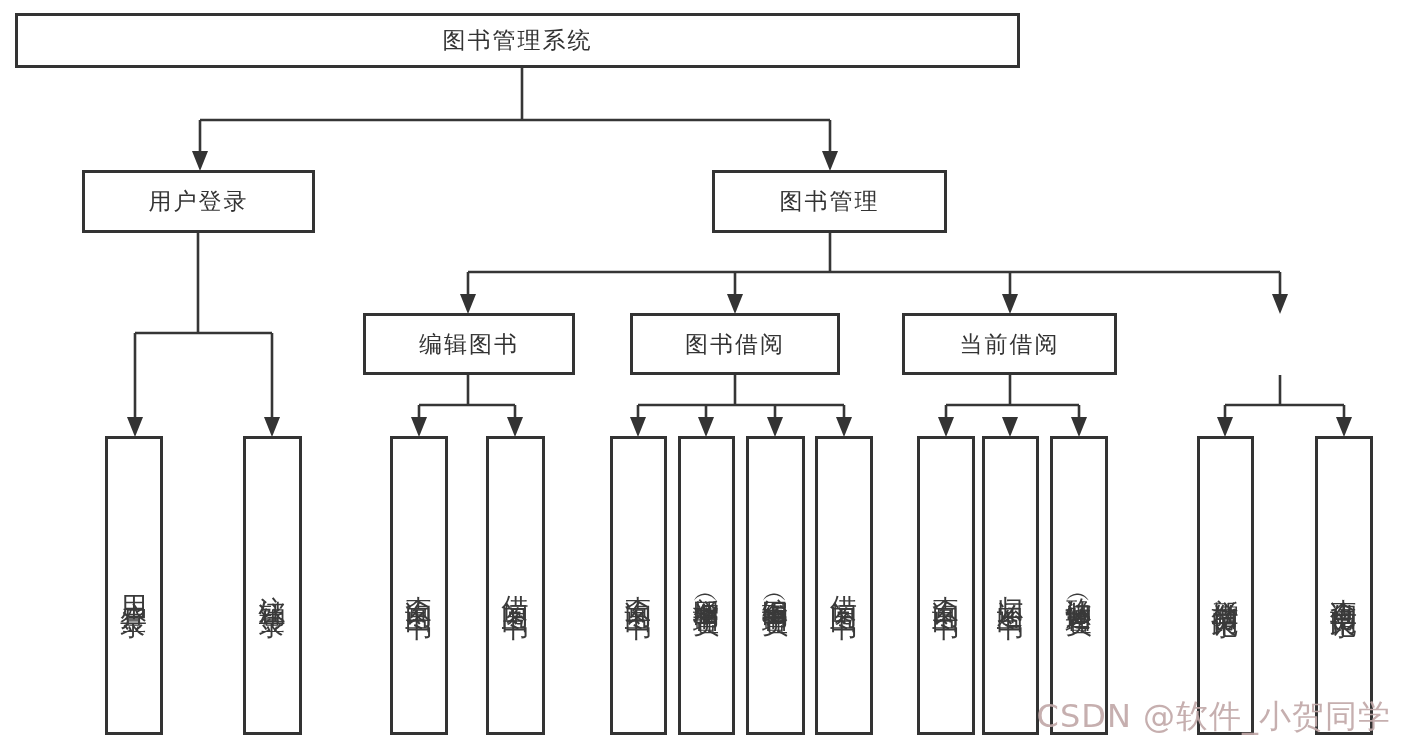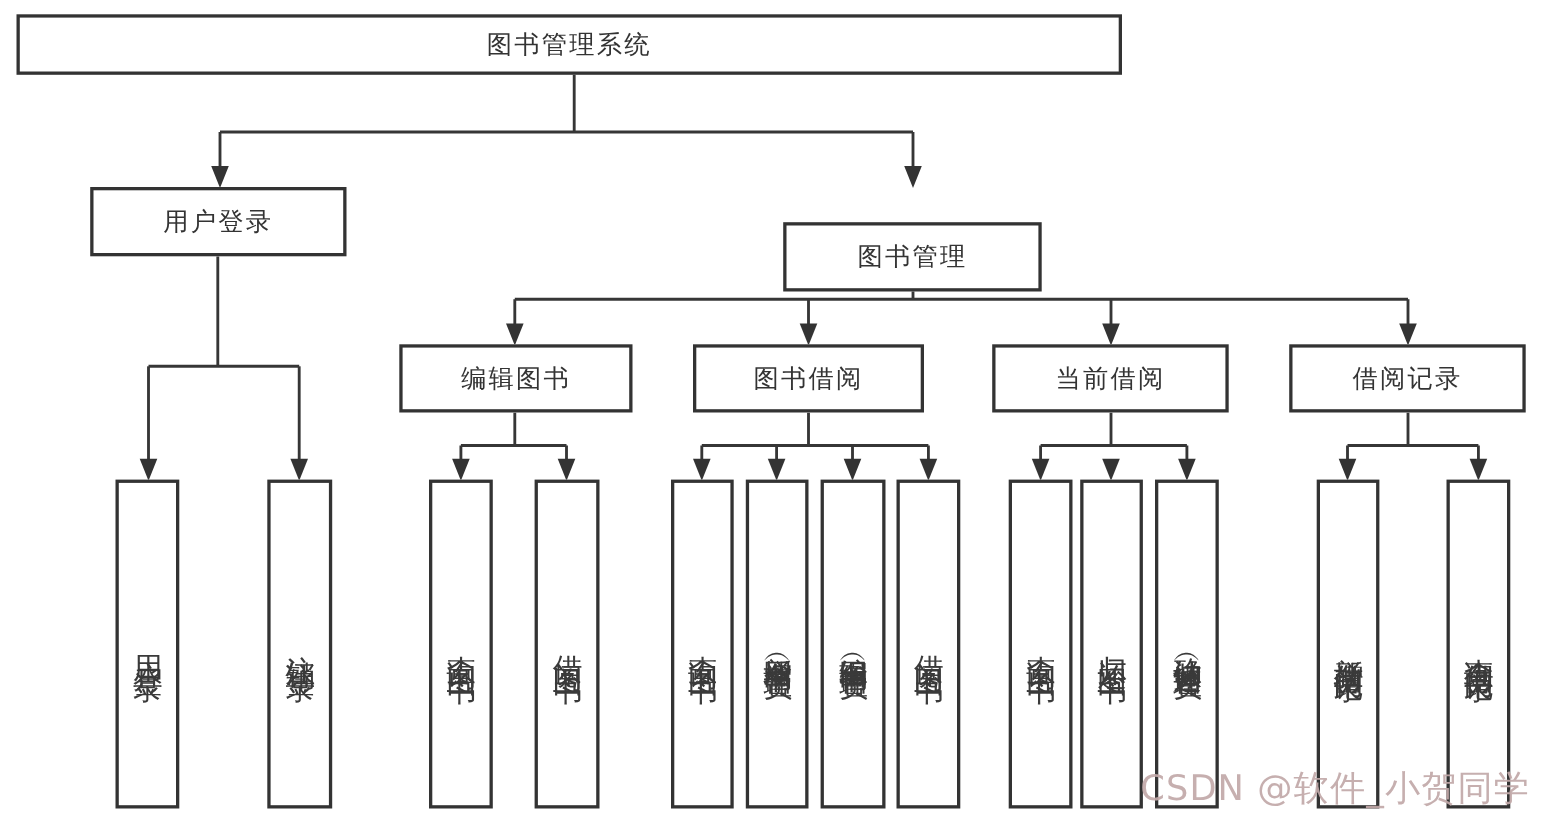--- a/index.html
+++ b/index.html
@@ -107,26 +107,25 @@
     <path d="M1225,405 H1344"></path>
     <path d="M1225,405 V420"></path>
     <path d="M1344,405 V420"></path>
     <polygon points="1217,417 1233,417 1225,437"></polygon>
     <polygon points="1336,417 1352,417 1344,437"></polygon>
   </svg>
 
   <div class="box h-box" style="left:15px;top:13px;width:1005px;height:55px;">图书管理系统</div>
 
   <div class="box h-box" style="left:82px;top:170px;width:233px;height:63px;">用户登录</div>
-  <div class="box h-box" style="left:712px;top:170px;width:235px;height:63px;margin-top:32px;">图书管理</div>
+  <div class="box h-box" style="left:712px;top:170px;width:235px;height:63px;">图书管理</div>
 
   <div class="box h-box" style="left:363px;top:313px;width:212px;height:62px;">编辑图书</div>
   <div class="box h-box" style="left:902px;top:313px;width:215px;height:62px;">当前借阅</div>
   <div class="box h-box" style="left:630px;top:313px;width:210px;height:62px;">图书借阅</div>
-  <div class="box h-box" style="left:1172px;top:313px;width:215px;height:62px;">借阅记录</div>
 
   <div class="box v-box" style="left:105px;top:436px;width:58px;height:299px;">
     <span>用户登录</span>
   </div>
   <div class="box v-box" style="left:243px;top:436px;width:59px;height:299px;">
     <span>注销登录</span>
   </div>
 
   <div class="box v-box" style="left:390px;top:436px;width:58px;height:299px;">
     <span>查询图书</span>

